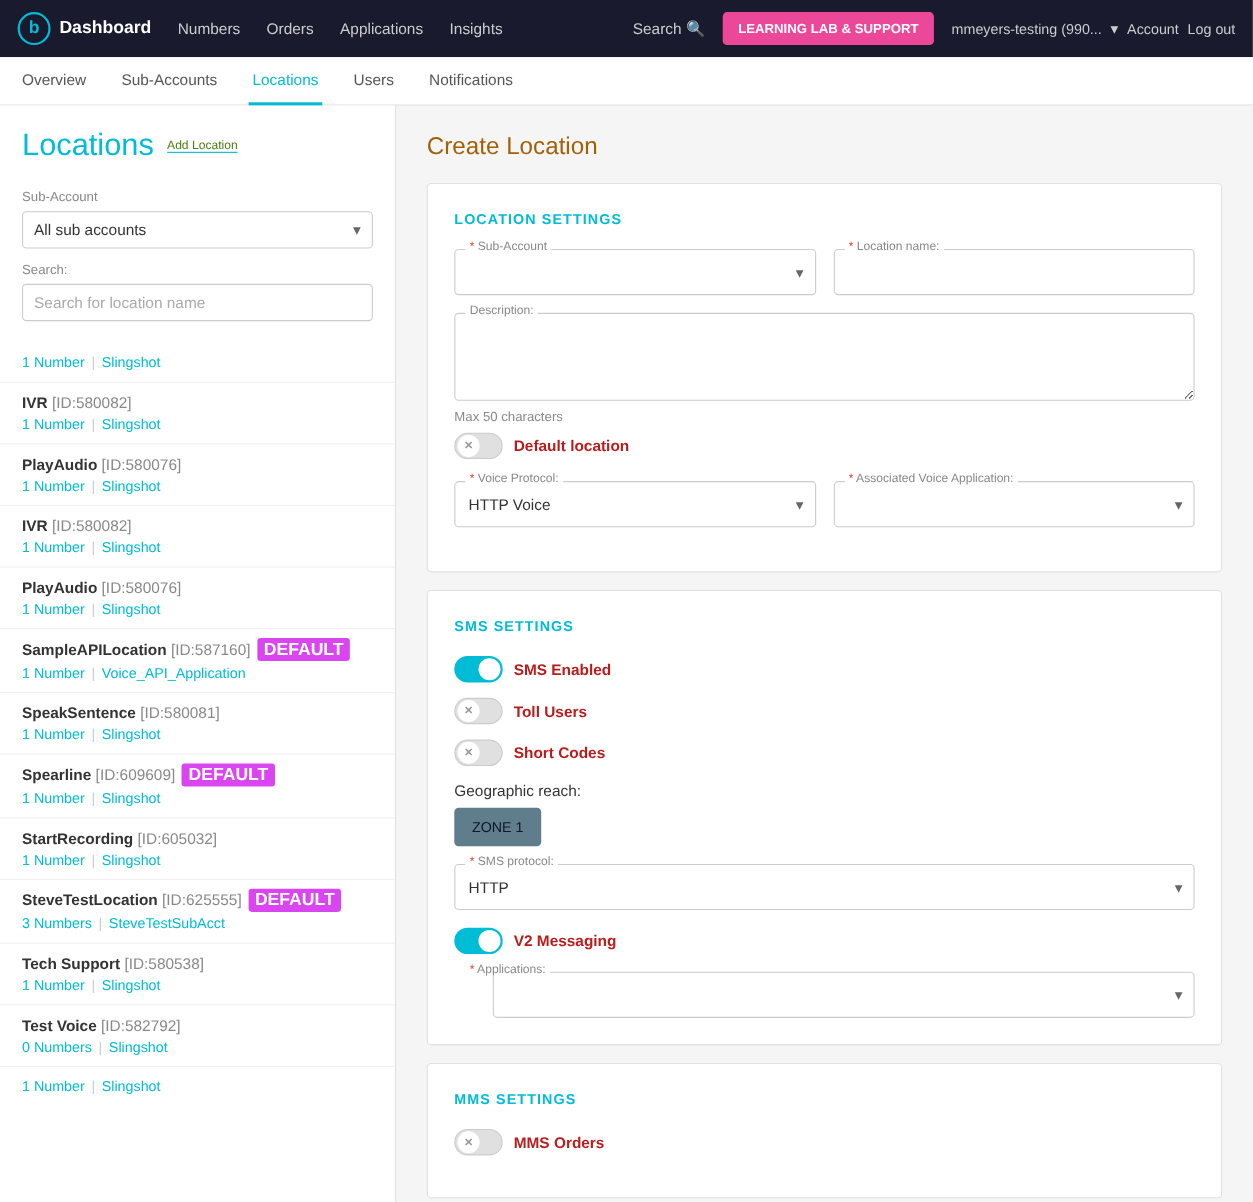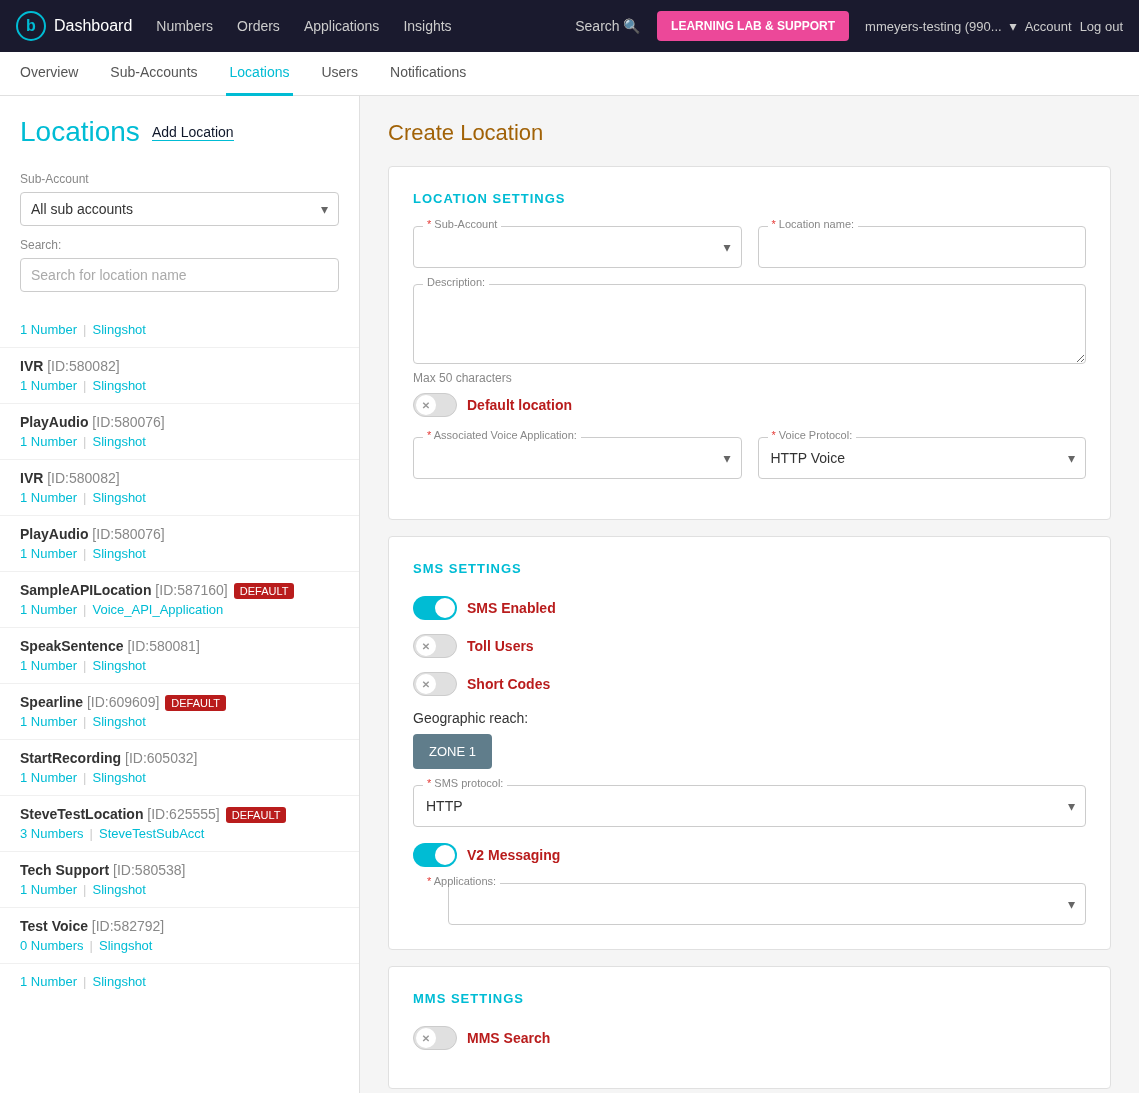--- a/index.html
+++ b/index.html
@@ -14,21 +14,21 @@
       height: 52px;
       justify-content: space-between;
     }
     .top-nav-left { display: flex; align-items: center; gap: 24px; }
     .logo-area { display: flex; align-items: center; gap: 8px; }
     .logo-circle {
       width: 30px; height: 30px; border-radius: 50%;
       border: 2px solid #00bcd4; display: flex; align-items: center; justify-content: center;
       color: #00bcd4; font-weight: bold; font-size: 16px;
     }
-    .dashboard-label { color: #fff; font-size: 16px; font-weight: 400; }
+    .dashboard-label { color: #fff; font-size: 16px; font-weight: 700; }
     .nav-links { display: flex; gap: 24px; }
     .nav-link { color: #ccc; text-decoration: none; font-size: 14px; cursor: pointer; }
     .top-nav-right { display: flex; align-items: center; gap: 16px; }
     .search-btn {
       color: #ccc; font-size: 14px; display: flex; align-items: center; gap: 4px;
       cursor: pointer; background: none; border: none;
     }
     .learning-btn {
       background: #ec4899; color: #fff; border: none; padding: 8px 14px;
       border-radius: 4px; font-size: 12px; font-weight: 600; cursor: pointer; white-space: nowrap;
@@ -62,21 +62,21 @@
     .sidebar {
       width: 360px; min-width: 360px;
       background: #fff;
       border-right: 1px solid #e0e0e0;
       overflow-y: auto;
       padding-bottom: 20px;
     }
     .sidebar-header { padding: 20px 20px 0; }
     .locations-title-row { display: flex; align-items: center; gap: 12px; margin-bottom: 8px; }
     .locations-title { color: #00bcd4; font-size: 28px; font-weight: 300; }
-    .add-location-link { color: #0f172a; font-size: 14px; text-decoration: none; cursor: pointer; border-bottom: 1px solid #00bcd4; }
+    .add-location-link { color: #4d7c0f; font-size: 11px; text-decoration: none; cursor: pointer; border-bottom: 1px solid #00bcd4; }
 
     .filter-section { padding: 16px 20px 0; }
     .filter-label { font-size: 12px; color: #888; margin-bottom: 6px; }
     .select-wrapper {
       position: relative; border: 1px solid #ccc; border-radius: 4px;
       background: #fff;
     }
     .select-wrapper select {
       width: 100%; padding: 8px 32px 8px 10px; border: none;
       background: transparent; appearance: none; font-size: 14px; cursor: pointer;
@@ -93,21 +93,21 @@
       border-radius: 4px; font-size: 14px; outline: none; color: #333;
     }
     .search-input::placeholder { color: #aaa; }
 
     .location-list { margin-top: 20px; }
     .location-item { padding: 10px 20px; border-bottom: 1px solid #f0f0f0; }
     .location-item:last-child { border-bottom: none; }
     .location-name { font-size: 14px; color: #333; font-weight: 500; margin-bottom: 4px; }
     .location-id { color: #888; font-weight: 400; }
     .default-badge {
-      background: #b91c1c; color: #fff; font-size: 11px; font-weight: 400;
+      background: #d946ef; color: #fff; font-size: 16px; font-weight: 700;
       padding: 2px 6px; border-radius: 3px; margin-left: 6px;
     }
     .location-links { display: flex; align-items: center; gap: 6px; font-size: 13px; }
     .loc-link { color: #00bcd4; cursor: pointer; text-decoration: none; }
     .loc-sep { color: #ccc; }
 
     
     .content-area {
       flex: 1; overflow-y: auto; padding: 24px 28px;
       background: #f5f5f5;
@@ -178,21 +178,21 @@
     }
     .xmark-knob {
       width: 20px; height: 20px; border-radius: 50%; background: #fff;
       position: absolute; left: 2px; top: 1px;
       display: flex; align-items: center; justify-content: center;
       font-size: 10px; color: #999; font-weight: bold;
     }
     .toggle-label { font-size: 14px; color: #b91c1c; font-weight: bold; }
 
     .zone-btn {
-      background: #607d8b; color: #ffffff; border: none; border-radius: 4px;
+      background: #607d8b; color: #0f172a; border: none; border-radius: 4px;
       padding: 10px 16px; font-size: 13px; cursor: pointer; font-weight: 500;
     }
     .geo-label { font-size: 14px; color: #333; margin-bottom: 8px; }
 
     .chevron-down::after { content: '▾'; }
   </style>
 </head>
 <body>
 
 <nav class="top-nav">
@@ -393,39 +393,39 @@
 
       <div class="toggle-row" style="margin-bottom:20px;">
         <div class="xmark-toggle">
           <div class="xmark-knob">✕</div>
         </div>
         <span class="toggle-label">Default location</span>
       </div>
 
       <div class="form-row">
         <div class="form-group">
-          <span class="form-label required">Associated Voice Application:</span>
-          <div class="form-select-wrapper">
-            <select>
-              <option></option>
-            </select>
-            <span class="form-chevron chevron-down"></span>
-          </div>
-        </div>
-        <div class="form-group">
           <span class="form-label required">Voice Protocol:</span>
           <div class="form-select-wrapper">
             <select>
               <option>HTTP Voice</option>
               <option>SIP</option>
               <option>WebRTC</option>
             </select>
             <span class="form-chevron chevron-down"></span>
           </div>
         </div>
+        <div class="form-group">
+          <span class="form-label required">Associated Voice Application:</span>
+          <div class="form-select-wrapper">
+            <select>
+              <option></option>
+            </select>
+            <span class="form-chevron chevron-down"></span>
+          </div>
+        </div>
       </div>
     </div>
 
     <div class="form-card">
       <div class="section-heading">SMS SETTINGS</div>
 
       <div class="toggle-row">
         <div class="toggle on">
           <div class="toggle-knob"></div>
         </div>
@@ -480,18 +480,18 @@
       </div>
     </div>
 
     <div class="form-card">
       <div class="section-heading">MMS SETTINGS</div>
 
       <div class="toggle-row">
         <div class="xmark-toggle">
           <div class="xmark-knob">✕</div>
         </div>
-        <span class="toggle-label">MMS Search</span>
+        <span class="toggle-label">MMS Orders</span>
       </div>
     </div>
 
   </main>
 </div>
 
 </body></html>

